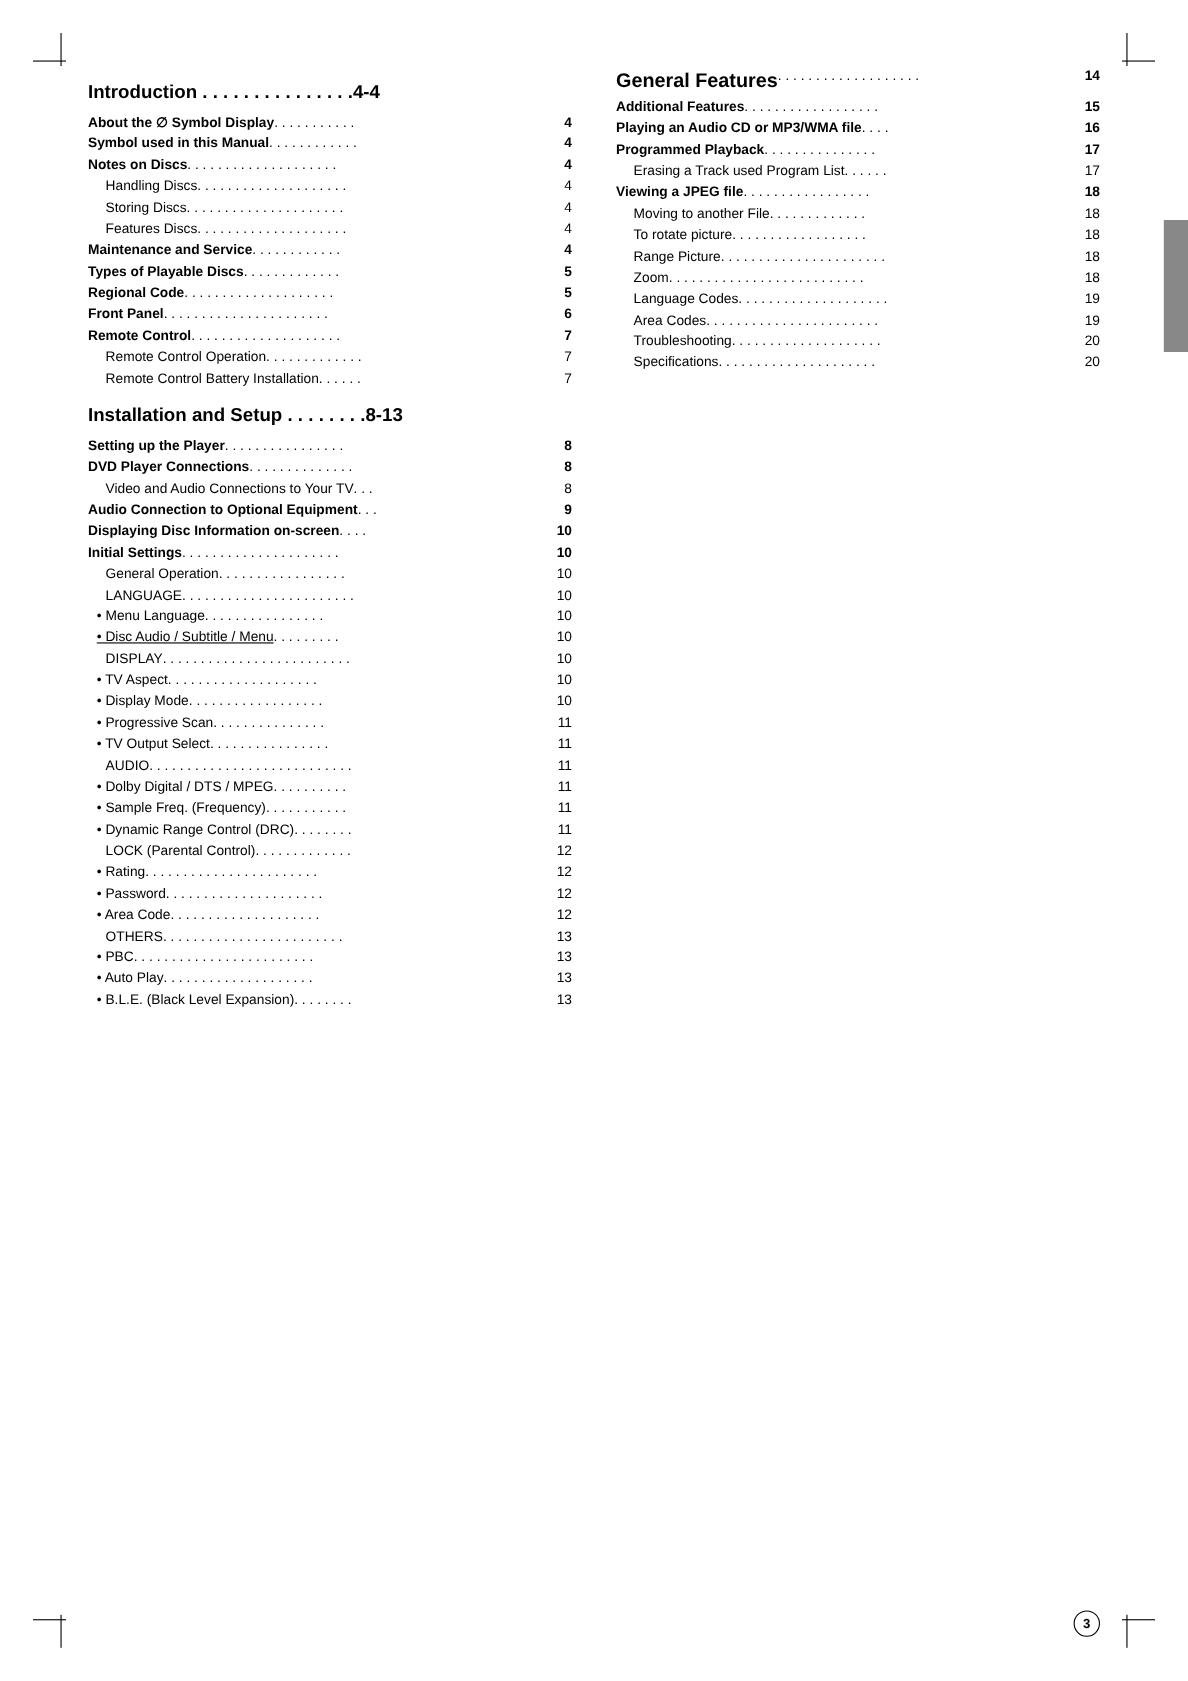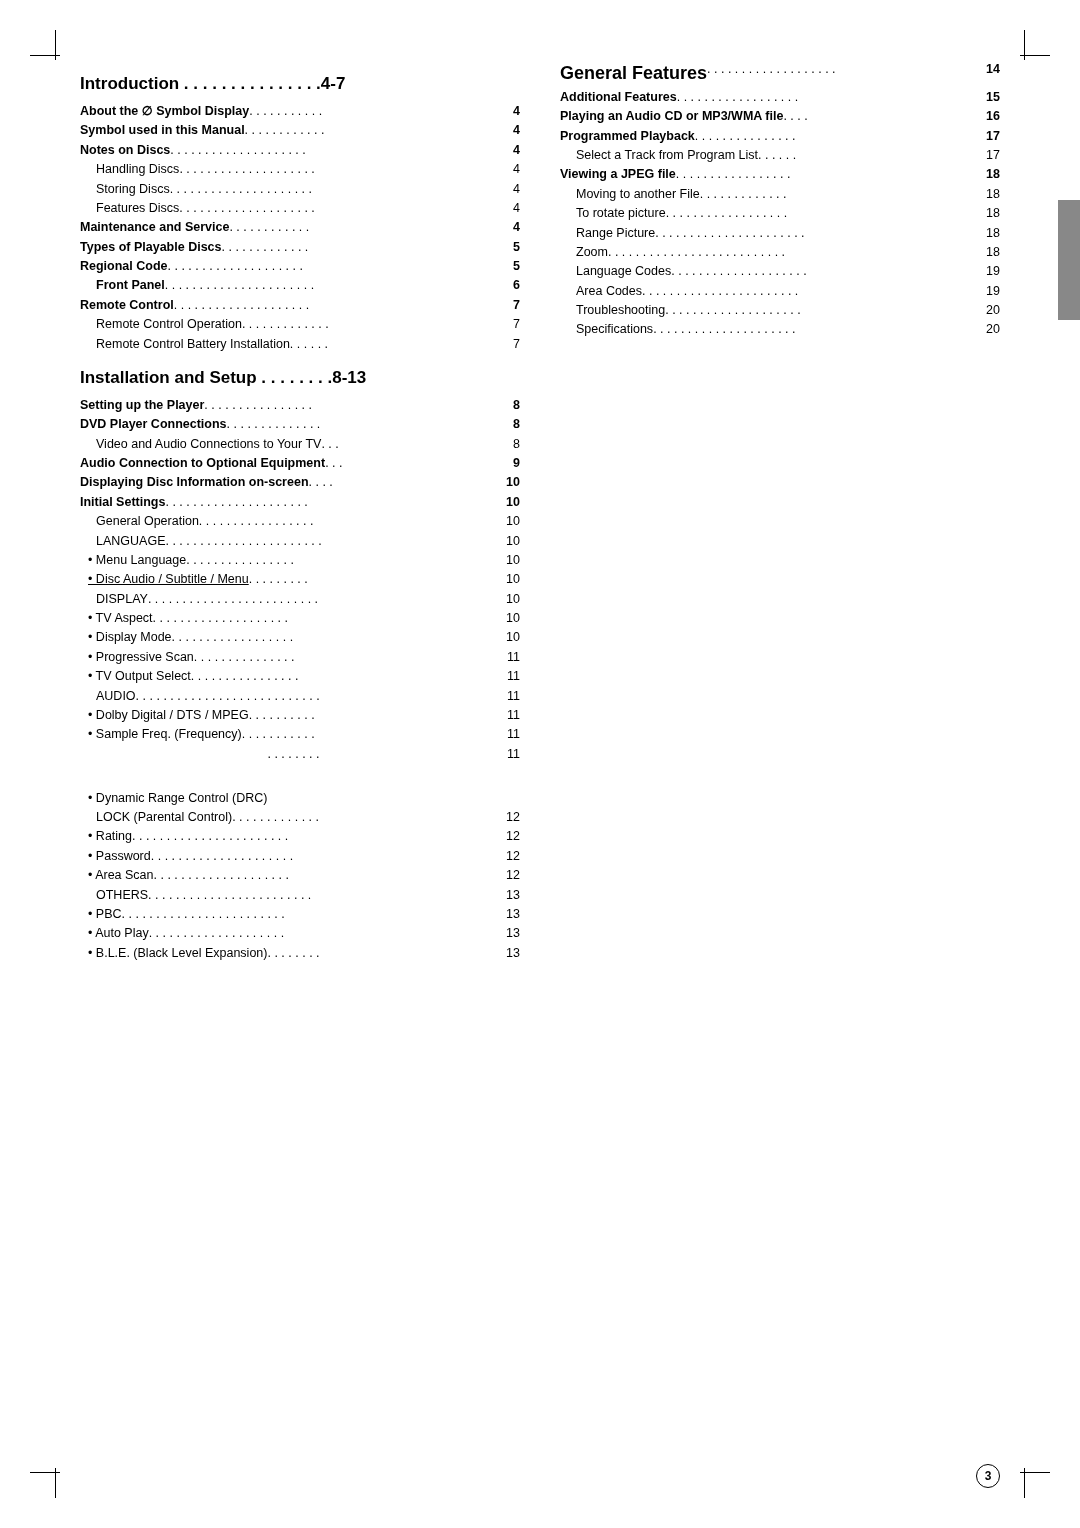--- a/index.html
+++ b/index.html
@@ -130,21 +130,21 @@
   <div class="corner-mark-h corner-br-h"></div>
 
   <div class="side-tab"></div>
 
   <div class="page-number">3</div>
 
 
   <div class="two-col">
 
     <div class="col-left" id="left-col">
-        <div class="section-header section-gap">Introduction . . . . . . . . . . . . . . .4-7</div>
+        <div class="section-header section-gap">Introduction . . . . . . . . . . . . . . .4-4</div>
         <div class="toc-entry">
           <span class="toc-label" style="padding-left: 0px; font-weight: bold; font-size: 12.5px;">About the ∅ Symbol Display</span>
           <span style="flex: 1 1 0%; overflow: hidden; font-size: 12.5px; letter-spacing: 0px; color: rgb(0, 0, 0); white-space: nowrap;">. . . . . . . . . . .</span>
           <span class="toc-page" style="min-width: 18px; text-align: right; font-weight: bold;">4</span>
         </div>
         <div class="toc-entry">
           <span class="toc-label" style="padding-left: 0px; font-weight: bold; font-size: 12.5px;">Symbol used in this Manual</span>
           <span style="flex: 1 1 0%; overflow: hidden; font-size: 12.5px; letter-spacing: 0px; color: rgb(0, 0, 0); white-space: nowrap;">. . . . . . . . . . . .</span>
           <span class="toc-page" style="min-width: 18px; text-align: right; font-weight: bold;">4</span>
         </div>
@@ -177,21 +177,21 @@
           <span class="toc-label" style="padding-left: 0px; font-weight: bold; font-size: 12.5px;">Types of Playable Discs</span>
           <span style="flex: 1 1 0%; overflow: hidden; font-size: 12.5px; letter-spacing: 0px; color: rgb(0, 0, 0); white-space: nowrap;">. . . . . . . . . . . . .</span>
           <span class="toc-page" style="min-width: 18px; text-align: right; font-weight: bold;">5</span>
         </div>
         <div class="toc-entry">
           <span class="toc-label" style="padding-left: 0px; font-weight: bold; font-size: 12.5px;">Regional Code</span>
           <span style="flex: 1 1 0%; overflow: hidden; font-size: 12.5px; letter-spacing: 0px; color: rgb(0, 0, 0); white-space: nowrap;">. . . . . . . . . . . . . . . . . . . .</span>
           <span class="toc-page" style="min-width: 18px; text-align: right; font-weight: bold;">5</span>
         </div>
         <div class="toc-entry">
-          <span class="toc-label" style="padding-left: 0px; font-weight: bold; font-size: 12.5px; margin-left: 16px;">Front Panel</span>
+          <span class="toc-label" style="padding-left: 0px; font-weight: bold; font-size: 12.5px;">Front Panel</span>
           <span style="flex: 1 1 0%; overflow: hidden; font-size: 12.5px; letter-spacing: 0px; color: rgb(0, 0, 0); white-space: nowrap;">. . . . . . . . . . . . . . . . . . . . . .</span>
           <span class="toc-page" style="min-width: 18px; text-align: right; font-weight: bold;">6</span>
         </div>
         <div class="toc-entry">
           <span class="toc-label" style="padding-left: 0px; font-weight: bold; font-size: 12.5px;">Remote Control</span>
           <span style="flex: 1 1 0%; overflow: hidden; font-size: 12.5px; letter-spacing: 0px; color: rgb(0, 0, 0); white-space: nowrap;">. . . . . . . . . . . . . . . . . . . .</span>
           <span class="toc-page" style="min-width: 18px; text-align: right; font-weight: bold;">7</span>
         </div>
         <div class="toc-entry">
           <span class="toc-label" style="padding-left: 16px;">Remote Control Operation</span>
@@ -288,41 +288,41 @@
           <span class="toc-label" style="padding-left: 8px;">• Dolby Digital / DTS / MPEG</span>
           <span style="flex: 1 1 0%; overflow: hidden; font-size: 12.5px; letter-spacing: 0px; color: rgb(0, 0, 0); white-space: nowrap;">. . . . . . . . . .</span>
           <span class="toc-page" style="min-width: 18px; text-align: right;">11</span>
         </div>
         <div class="toc-entry">
           <span class="toc-label" style="padding-left: 8px;">• Sample Freq. (Frequency)</span>
           <span style="flex: 1 1 0%; overflow: hidden; font-size: 12.5px; letter-spacing: 0px; color: rgb(0, 0, 0); white-space: nowrap;">. . . . . . . . . . .</span>
           <span class="toc-page" style="min-width: 18px; text-align: right;">11</span>
         </div>
         <div class="toc-entry">
-          <span class="toc-label" style="padding-left: 8px; margin-top: 44px;">• Dynamic Range Control (DRC)</span>
+          <span class="toc-label" style="padding-left: 8px;">• Dynamic Range Control (DRC)</span>
           <span style="flex: 1 1 0%; overflow: hidden; font-size: 12.5px; letter-spacing: 0px; color: rgb(0, 0, 0); white-space: nowrap;">. . . . . . . .</span>
           <span class="toc-page" style="min-width: 18px; text-align: right;">11</span>
         </div>
         <div class="toc-entry">
           <span class="toc-label" style="padding-left: 16px;">LOCK (Parental Control)</span>
           <span style="flex: 1 1 0%; overflow: hidden; font-size: 12.5px; letter-spacing: 0px; color: rgb(0, 0, 0); white-space: nowrap;">. . . . . . . . . . . . .</span>
           <span class="toc-page" style="min-width: 18px; text-align: right;">12</span>
         </div>
         <div class="toc-entry">
           <span class="toc-label" style="padding-left: 8px;">• Rating</span>
           <span style="flex: 1 1 0%; overflow: hidden; font-size: 12.5px; letter-spacing: 0px; color: rgb(0, 0, 0); white-space: nowrap;">. . . . . . . . . . . . . . . . . . . . . . .</span>
           <span class="toc-page" style="min-width: 18px; text-align: right;">12</span>
         </div>
         <div class="toc-entry">
           <span class="toc-label" style="padding-left: 8px;">• Password</span>
           <span style="flex: 1 1 0%; overflow: hidden; font-size: 12.5px; letter-spacing: 0px; color: rgb(0, 0, 0); white-space: nowrap;">. . . . . . . . . . . . . . . . . . . . .</span>
           <span class="toc-page" style="min-width: 18px; text-align: right;">12</span>
         </div>
         <div class="toc-entry">
-          <span class="toc-label" style="padding-left: 8px;">• Area Scan</span>
+          <span class="toc-label" style="padding-left: 8px;">• Area Code</span>
           <span style="flex: 1 1 0%; overflow: hidden; font-size: 12.5px; letter-spacing: 0px; color: rgb(0, 0, 0); white-space: nowrap;">. . . . . . . . . . . . . . . . . . . .</span>
           <span class="toc-page" style="min-width: 18px; text-align: right;">12</span>
         </div>
         <div class="toc-entry">
           <span class="toc-label" style="padding-left: 16px;">OTHERS</span>
           <span style="flex: 1 1 0%; overflow: hidden; font-size: 12.5px; letter-spacing: 0px; color: rgb(0, 0, 0); white-space: nowrap;">. . . . . . . . . . . . . . . . . . . . . . . .</span>
           <span class="toc-page" style="min-width: 18px; text-align: right;">13</span>
         </div>
         <div class="toc-entry">
           <span class="toc-label" style="padding-left: 8px;">• PBC</span>
@@ -356,21 +356,21 @@
           <span class="toc-label" style="padding-left: 0px; font-weight: bold; font-size: 12.5px;">Playing an Audio CD or MP3/WMA file</span>
           <span style="flex: 1 1 0%; overflow: hidden; font-size: 12.5px; letter-spacing: 0px; color: rgb(0, 0, 0); white-space: nowrap;">. . . .</span>
           <span class="toc-page" style="min-width: 18px; text-align: right; font-weight: bold;">16</span>
         </div>
         <div class="toc-entry">
           <span class="toc-label" style="padding-left: 0px; font-weight: bold; font-size: 12.5px;">Programmed Playback</span>
           <span style="flex: 1 1 0%; overflow: hidden; font-size: 12.5px; letter-spacing: 0px; color: rgb(0, 0, 0); white-space: nowrap;">. . . . . . . . . . . . . . .</span>
           <span class="toc-page" style="min-width: 18px; text-align: right; font-weight: bold;">17</span>
         </div>
         <div class="toc-entry">
-          <span class="toc-label" style="padding-left: 16px;">Select a Track from Program List</span>
+          <span class="toc-label" style="padding-left: 16px;">Erasing a Track used Program List</span>
           <span style="flex: 1 1 0%; overflow: hidden; font-size: 12.5px; letter-spacing: 0px; color: rgb(0, 0, 0); white-space: nowrap;">. . . . . .</span>
           <span class="toc-page" style="min-width: 18px; text-align: right;">17</span>
         </div>
         <div class="toc-entry">
           <span class="toc-label" style="padding-left: 0px; font-weight: bold; font-size: 12.5px;">Viewing a JPEG file</span>
           <span style="flex: 1 1 0%; overflow: hidden; font-size: 12.5px; letter-spacing: 0px; color: rgb(0, 0, 0); white-space: nowrap;">. . . . . . . . . . . . . . . . .</span>
           <span class="toc-page" style="min-width: 18px; text-align: right; font-weight: bold;">18</span>
         </div>
         <div class="toc-entry">
           <span class="toc-label" style="padding-left: 16px;">Moving to another File</span>

